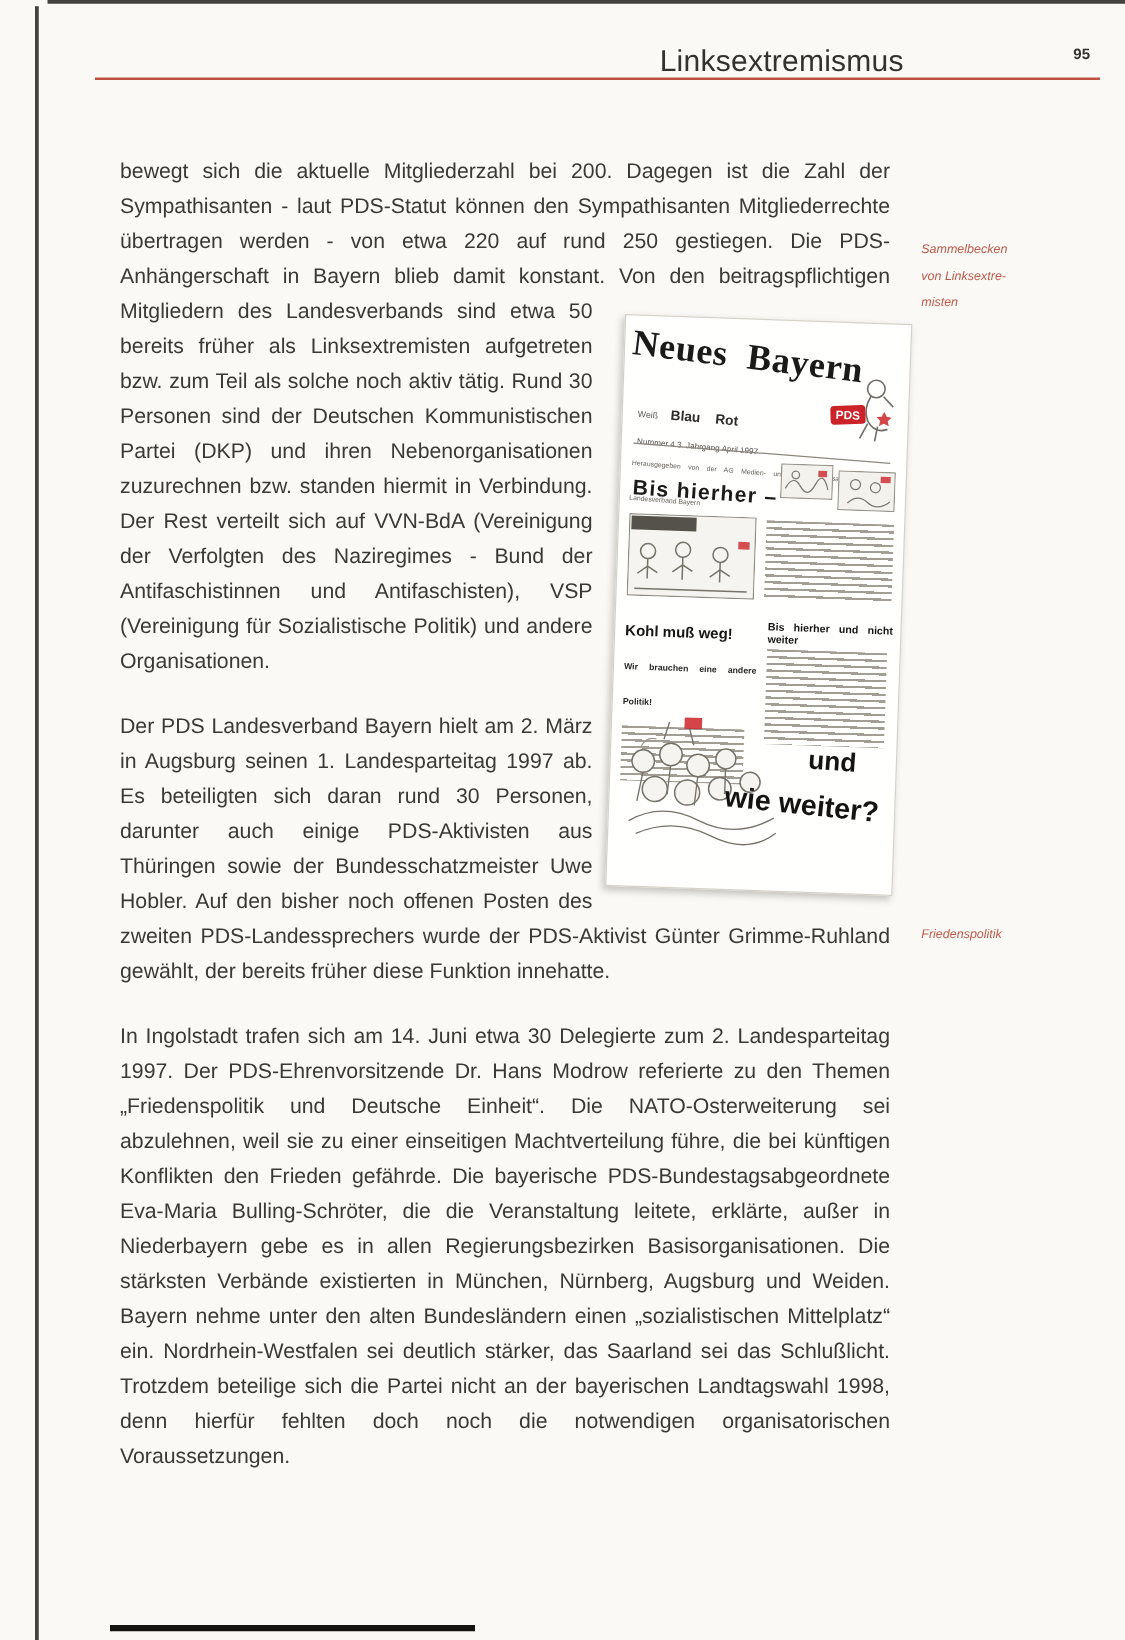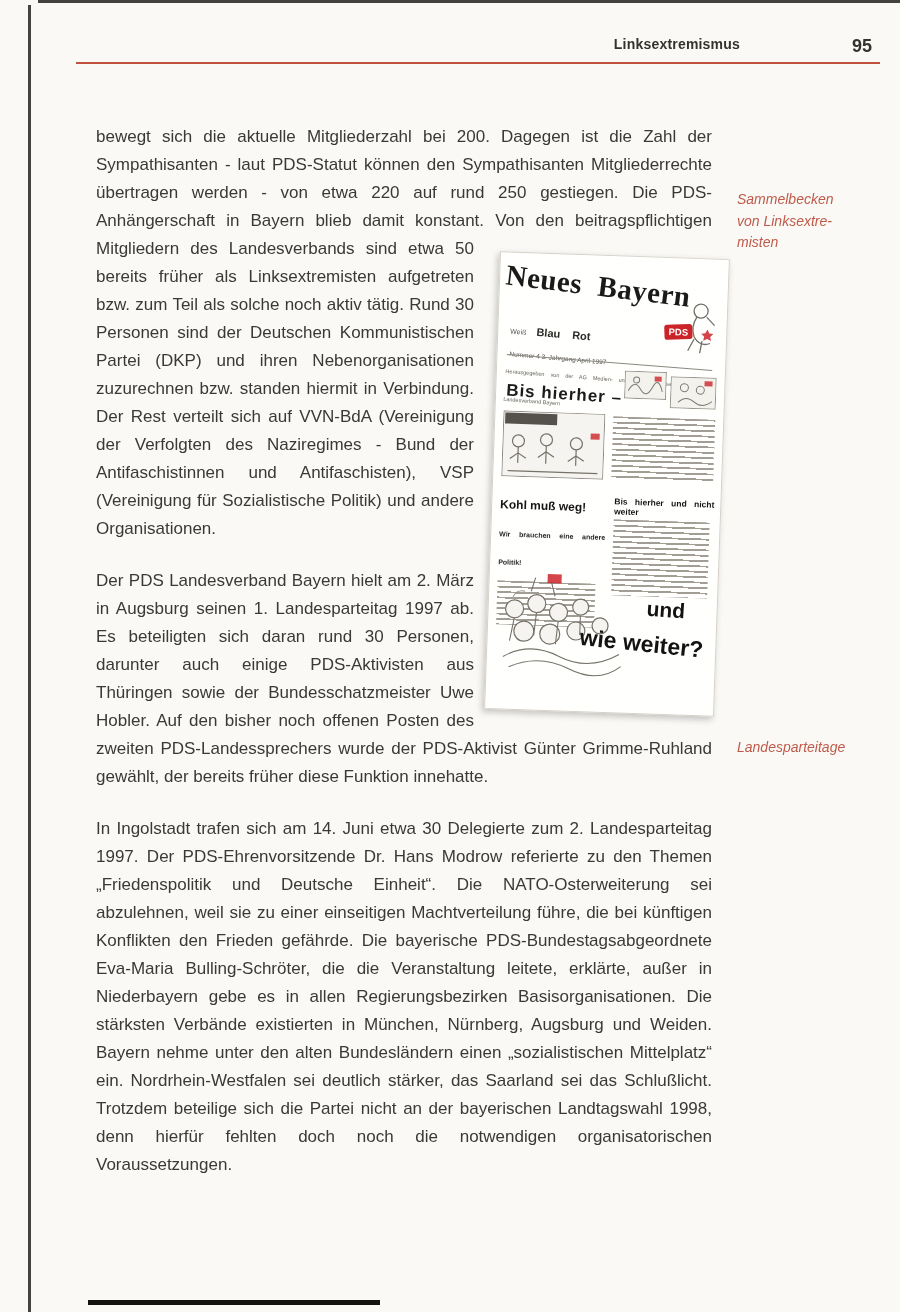--- a/index.html
+++ b/index.html
@@ -7,29 +7,29 @@
     width:900px;height:1312px;position:relative;overflow:hidden;
     background:#faf9f6;
     font-family:"Liberation Sans",sans-serif;
     color:var(--text,#3b3936);
   }
   
   .scan-top{position:absolute;top:0;left:38px;right:0;height:3px;background:#44423e}
   .scan-left{position:absolute;top:5px;left:28px;width:3px;bottom:0;background:#454340}
   .scan-bottom{position:absolute;top:1300px;left:88px;width:292px;height:5px;background:#15130f}
   
-  .header-title{position:absolute;top:36px;right:160px;font-weight:bold;font-size:14px;color:#34322d;letter-spacing:.2px}
-  .page-num{position:absolute;top:36px;right:28px;font-weight:bold;font-size:18px;color:#34322d}
+  .header-title{position:absolute;top:36px;right:177px;font-weight:normal;font-size:24px;color:#34322d;letter-spacing:.2px}
+  .page-num{position:absolute;top:36px;right:28px;font-weight:bold;font-size:12px;color:#34322d}
   .rule{position:absolute;top:62px;left:76px;width:804px;height:2px;background:var(--accent,#c0513d)}
   
   .content{position:absolute;top:107px;left:80px;width:648px;text-align:justify;font-size:17px;line-height:28px}
   .content p{margin:16px}
   .content p + p{margin-top:24px}
   
-  .margin-note{position:absolute;left:737px;width:148px;font-style:italic;font-size:14px;line-height:21.5px;color:var(--note_red,#bf5a49);white-space:pre-line}
+  .margin-note{position:absolute;left:737px;width:148px;font-style:italic;font-size:10px;line-height:21.5px;color:var(--note_red,#bf5a49);white-space:pre-line}
   .note-1{top:189px}
   .note-2{top:737px}
   
   .news-float{float:right;display:block;width:230px;height:458px;margin:20px -10px 8px 18px;position:relative}
   .paper{position:absolute;inset:0;display:block;background:var(--paper_white,#fffffd);
     border:1px solid #d6d2ca;box-shadow:-2px 3px 6px rgba(60,55,45,.28);transform:rotate(2deg)}
   .np{position:absolute;display:block}
   .mast{top:8px;left:6px;font-family:"Liberation Serif",serif;font-weight:bold;font-size:29px;
     letter-spacing:.5px;word-spacing:8px;color:#1a1a18;white-space:nowrap;
     transform:rotate(5deg);transform-origin:0 50%}
@@ -69,21 +69,21 @@
 <div class="scan-left"></div>
 <div class="scan-bottom"></div>
 
 <div class="header-title">Linksextremismus</div>
 <div class="page-num">95</div>
 <div class="rule"></div>
 
 <div class="margin-note note-1">Sammelbecken
 von Linksextre-
 misten</div>
-<div class="margin-note note-2">Landesparteitage</div>
+<div class="margin-note note-2">Friedenspolitik</div>
 
 <div class="content">
   <p><span>bewegt sich die aktuelle Mitgliederzahl bei 200. Dagegen ist die Zahl der Sympathisanten - laut PDS-Statut können den Sympathisanten Mitgliederrechte übertragen werden - von etwa 220 auf rund 250 gestiegen. Die PDS-Anhängerschaft in Bayern blieb damit konstant. Von den beitragspflichtigen Mitgliedern des Landesverbands sind</span>
 <span class="news-float">
   <span class="paper">
     <span class="np mast">Neues Bayern</span>
     <span class="np tagline"><span class="t-weiss">Weiß</span><span class="t-blau">Blau</span><span class="t-rot">Rot</span></span>
     <svg class="np pds-cartoon" viewBox="0 0 60 60">
       <g stroke="#716e67" fill="none" stroke-width="1.3">
         <circle cx="40" cy="12" r="7"></circle>

